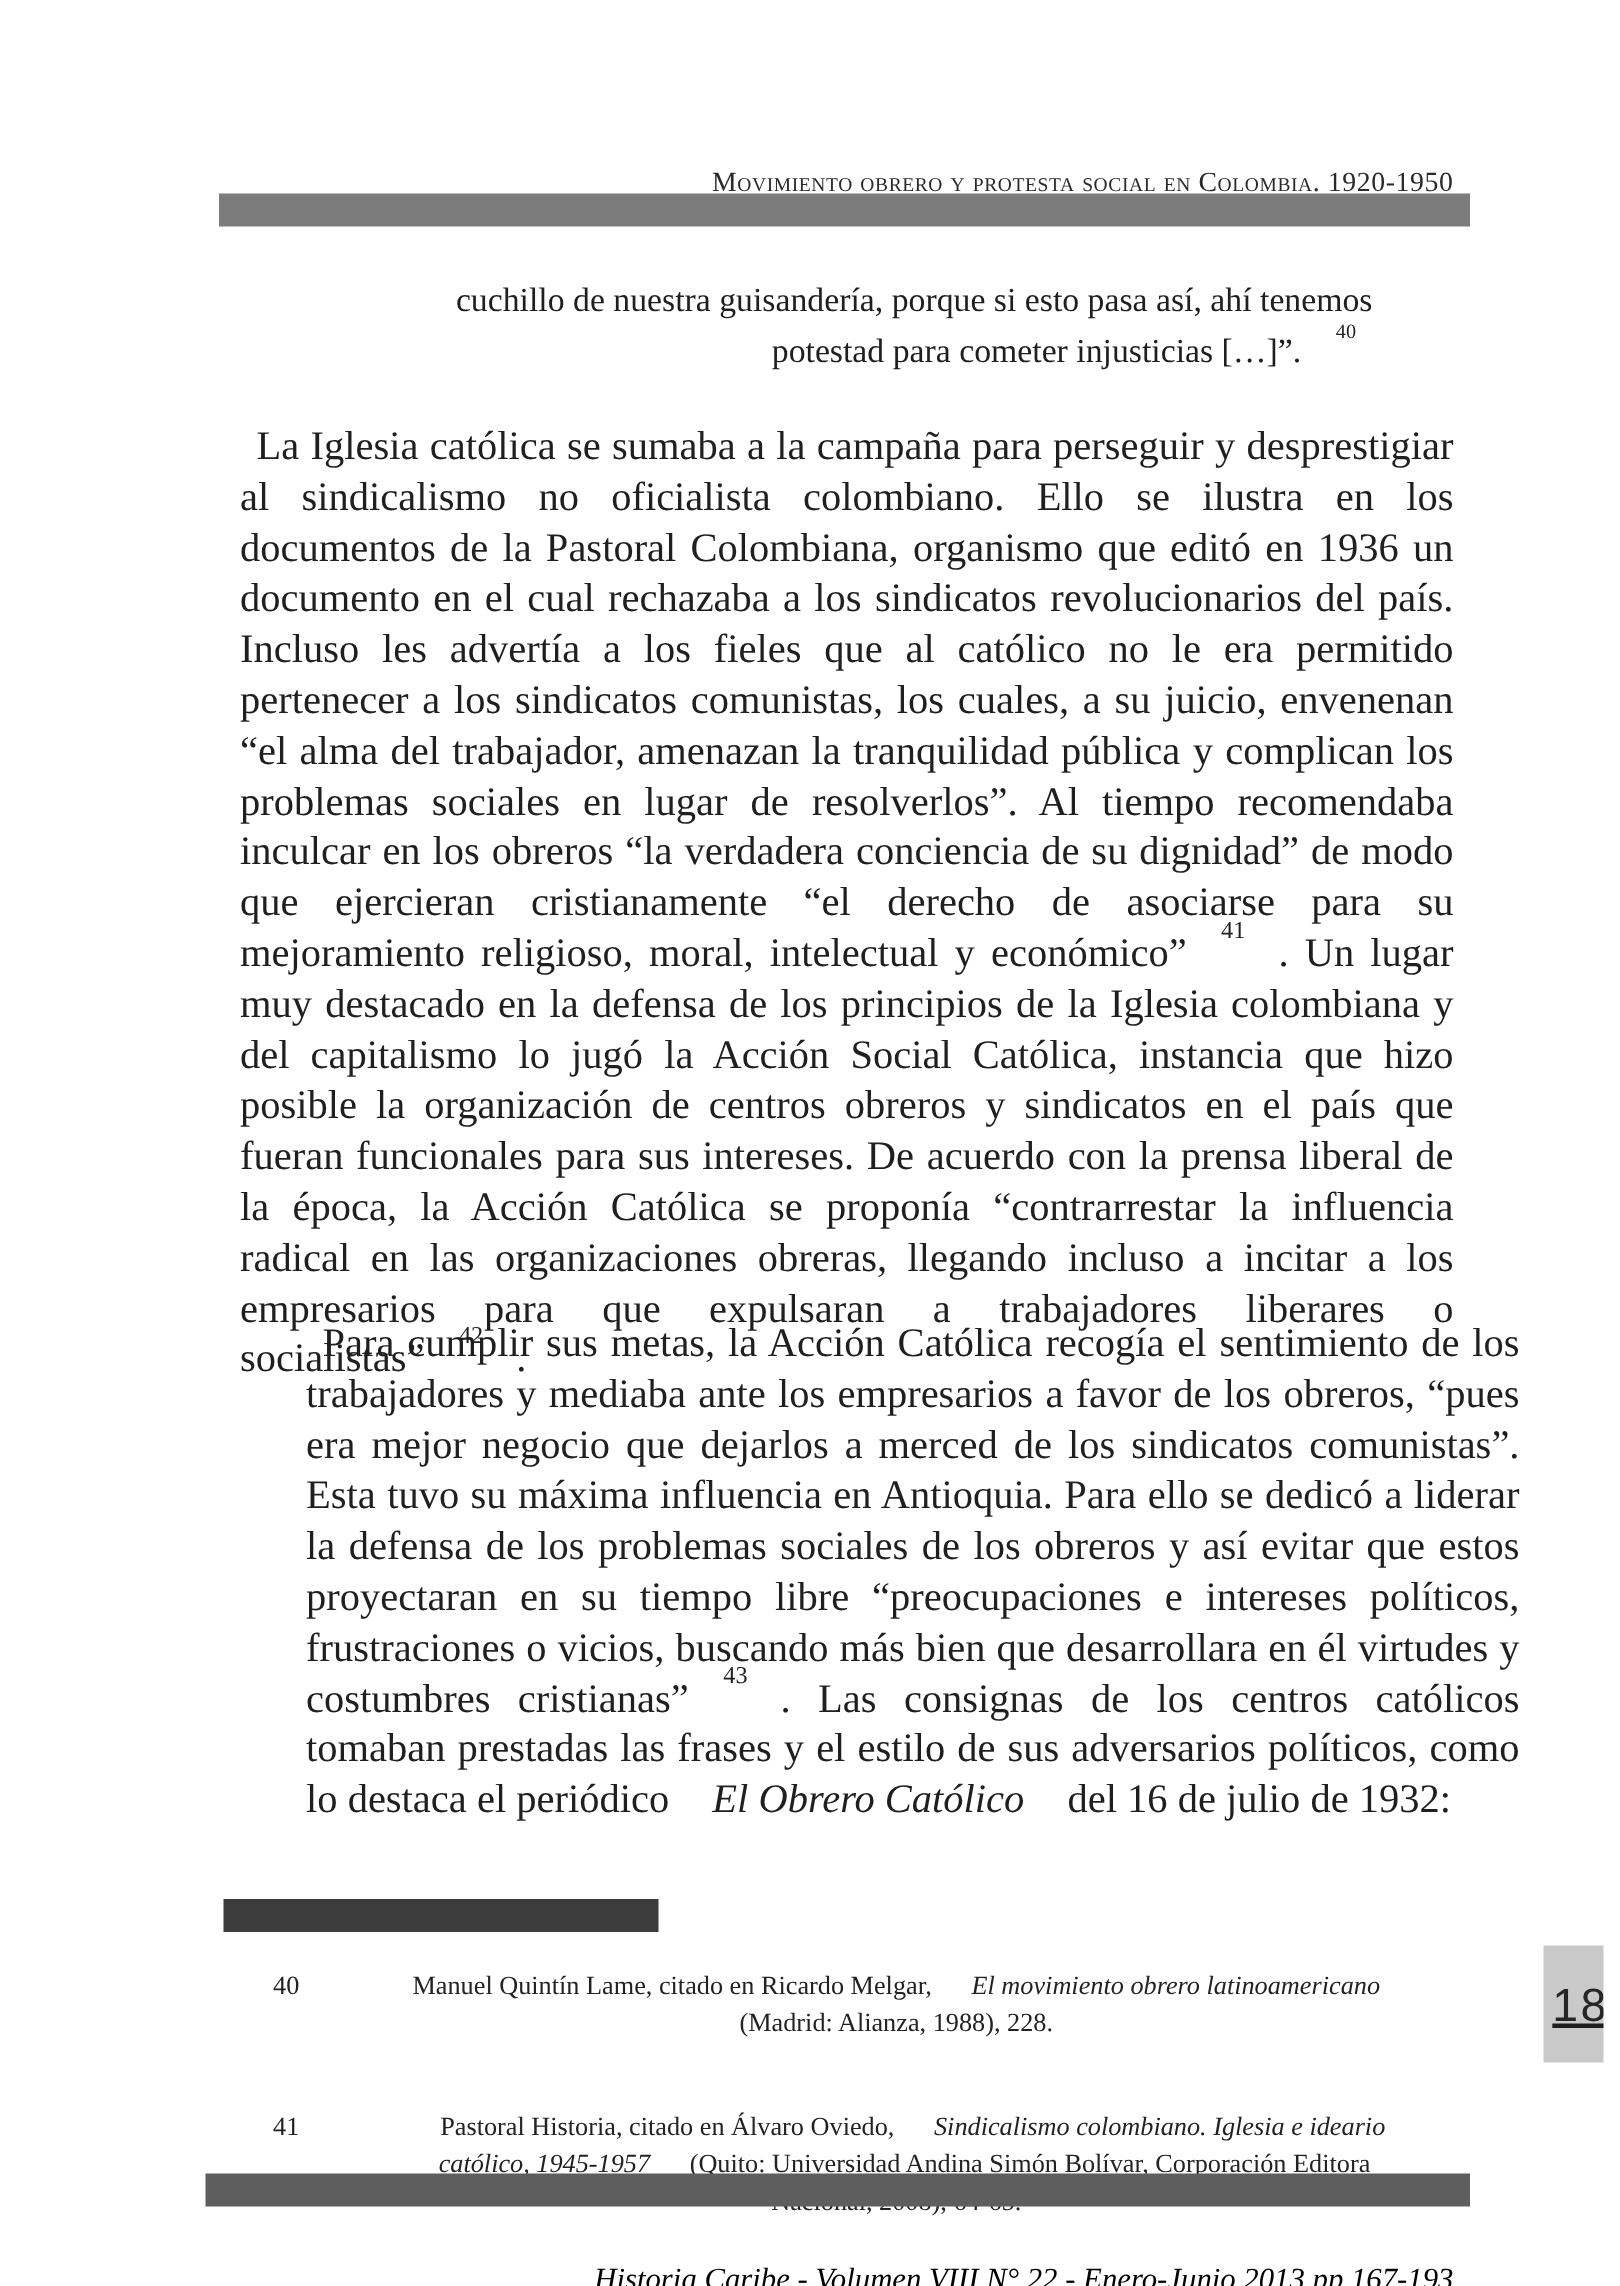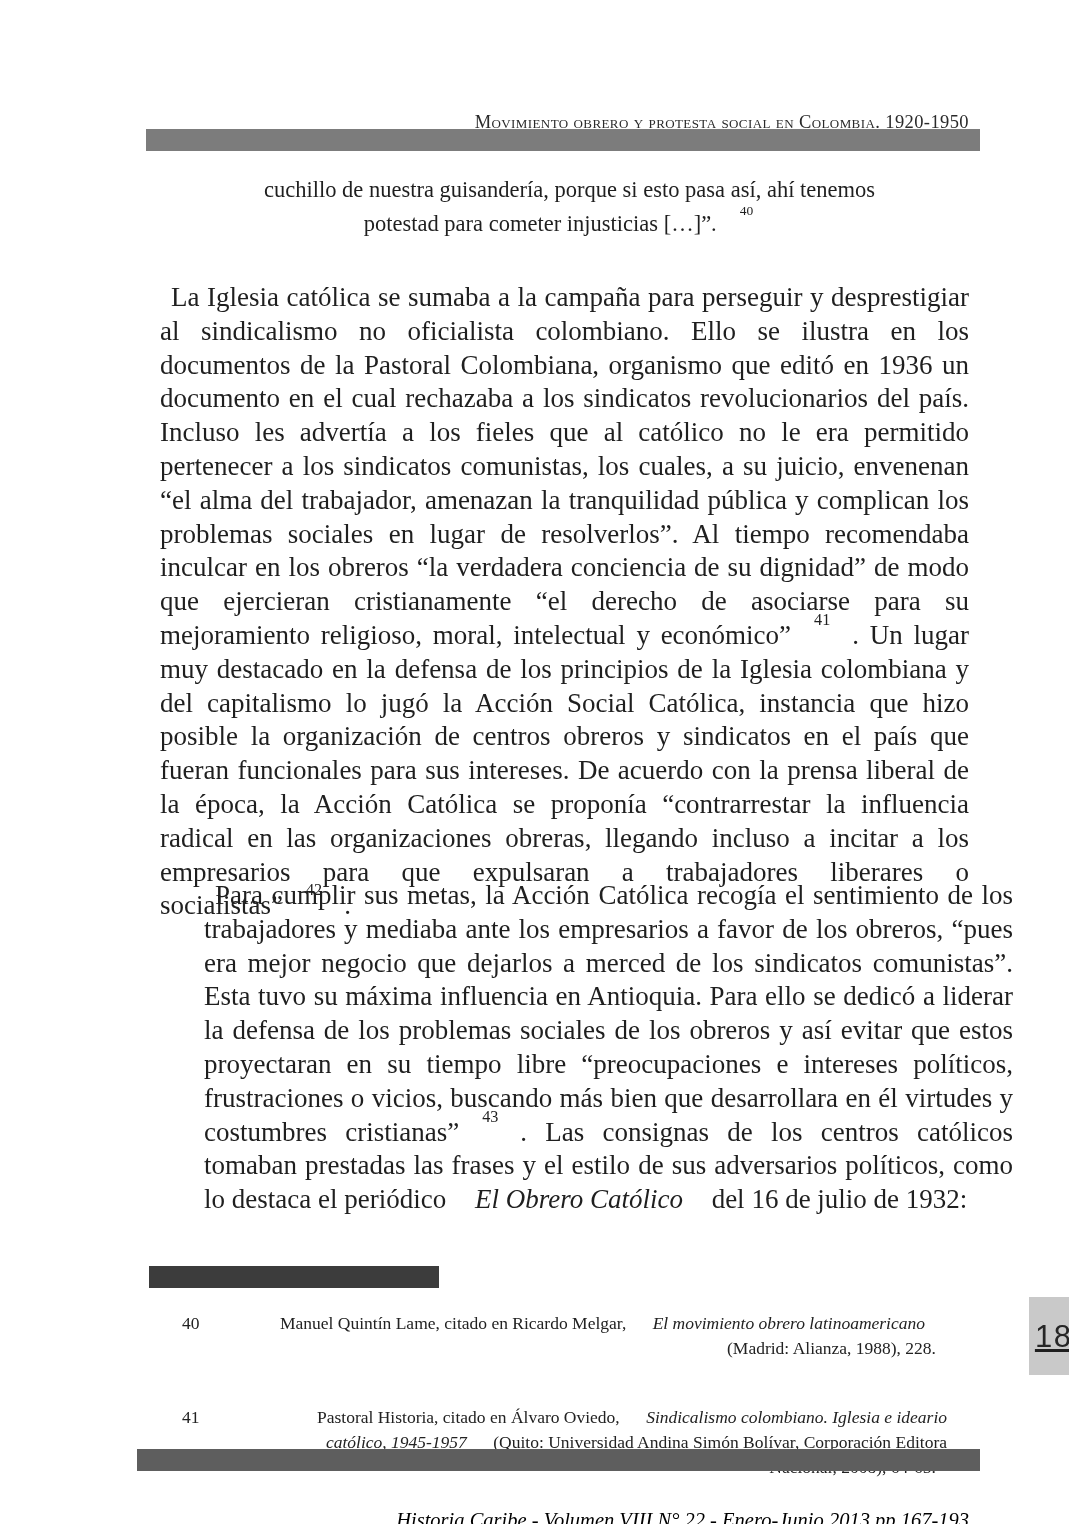--- a/index.html
+++ b/index.html
@@ -27,26 +27,26 @@
     position: absolute;
     top: 107px;
     left: 124px;
     width: 834px;
     height: 2px;
     background: #7c7c7c;
     border: none;
   }
   .quote {
     position: absolute;
-    top: 140px;
+    top: 150px;
     left: 180px;
     width: 724px;
     font-size: 22.5px;
     line-height: 34px;
-    text-align: center;
+    text-align: right;
   }
   .body-para {
     position: absolute;
     left: 127px;
     width: 831px;
     font-size: 27px;
     line-height: 33.8px;
     text-align: justify;
     hyphens: auto;
   }
@@ -76,21 +76,21 @@
     font-size: 17.5px;
     line-height: 25px;
     color: #222222;
   }
   .fn-row {
     display: grid;
     grid-template-columns: 53px 1fr;
     align-items: start;
   }
   .fn-num { text-align: left; }
-  .fn-text { text-align: right; margin-left: 24px; }
+  .fn-text { text-align: center; margin-left: 24px; }
   .fn-text i, .body-para i { font-style: italic; }
   .page-tab {
     position: absolute;
     left: 1007px;
     top: 1275px;
     width: 68px;
     height: 78px;
     background: #c9c9c9;
     display: flex;
     align-items: flex-start;

